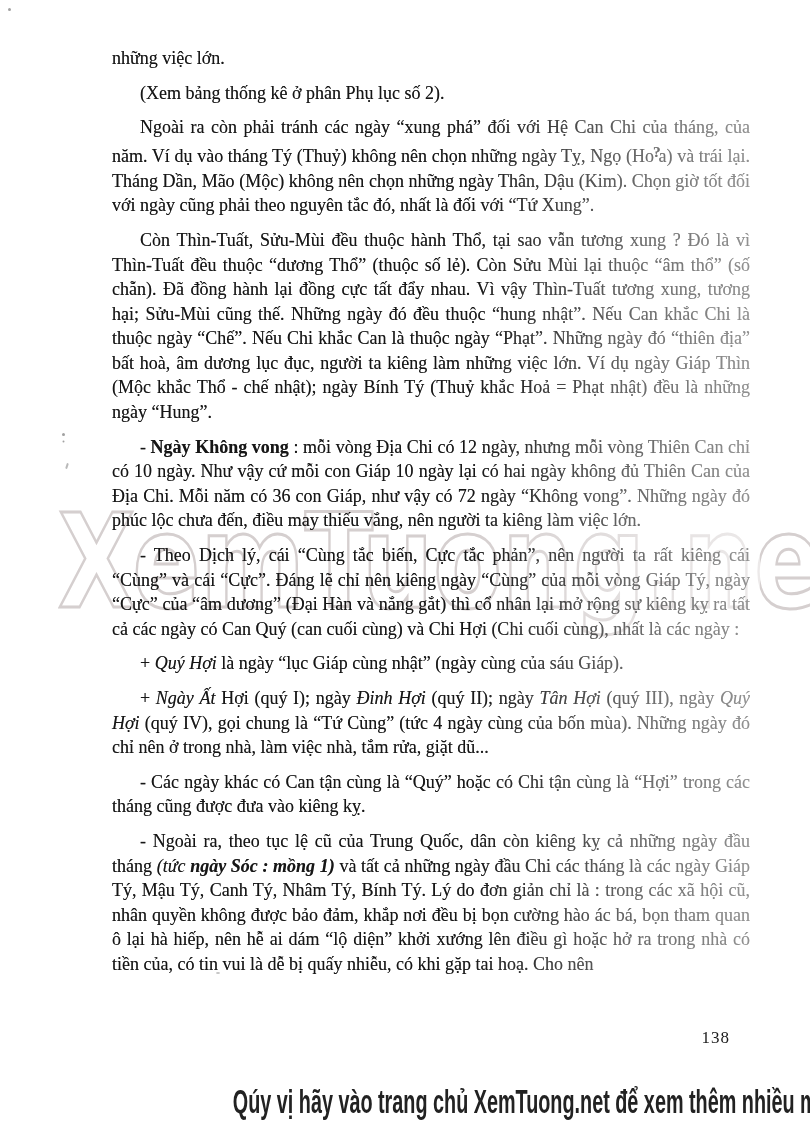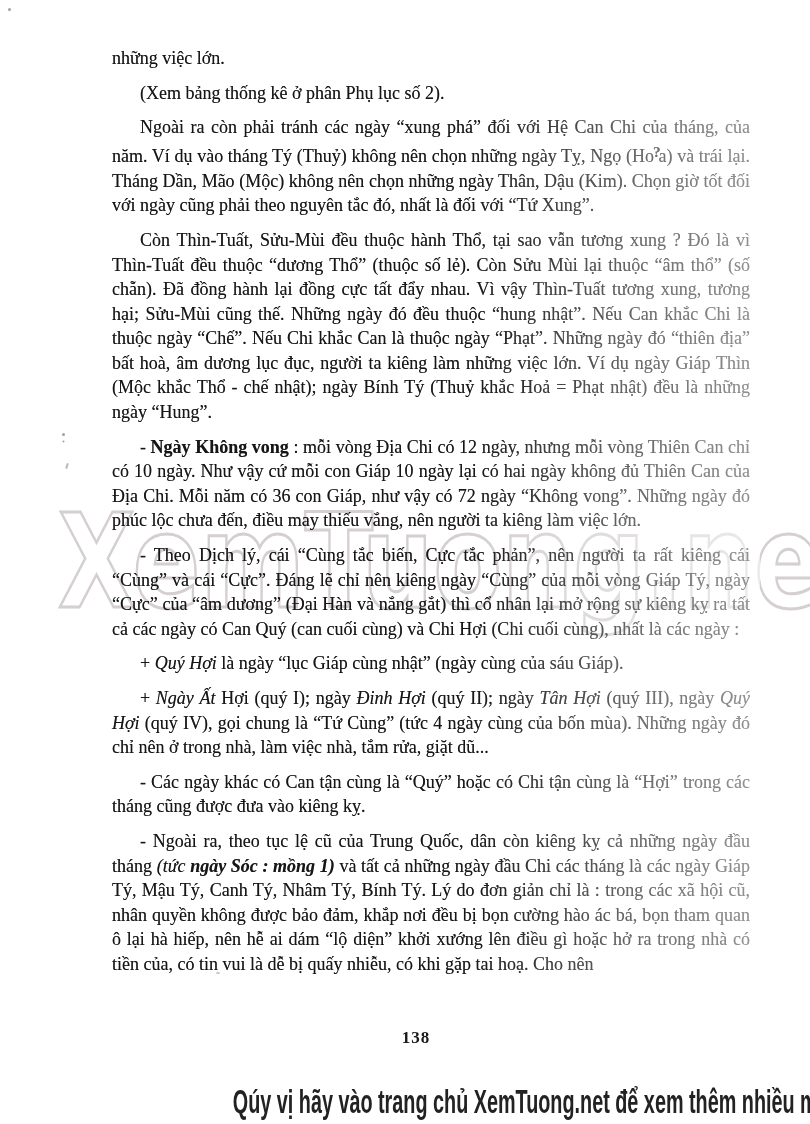--- a/index.html
+++ b/index.html
@@ -58,26 +58,25 @@
     background:linear-gradient(90deg,
       rgba(255,255,255,0) 0%,
       rgba(255,255,255,0) 55%,
       rgba(255,255,255,0.35) 80%,
       rgba(255,255,255,0.55) 100%);
   }
 
   .page-number {
     position:absolute;
     left:102px; top:1028px; width:628px;
-    text-align:center;
+    text-align:right;
     font-size:17px;
     letter-spacing:1px;
     color:#1b1b1b;
     z-index:2;
-    font-weight:bold;
   }
 
   .footer {
     position:absolute;
     left:0; top:1080px; width:810px; height:44px;
     line-height:44px;
     text-align:center;
     z-index:4;
   }
   .footer .footer-text {

